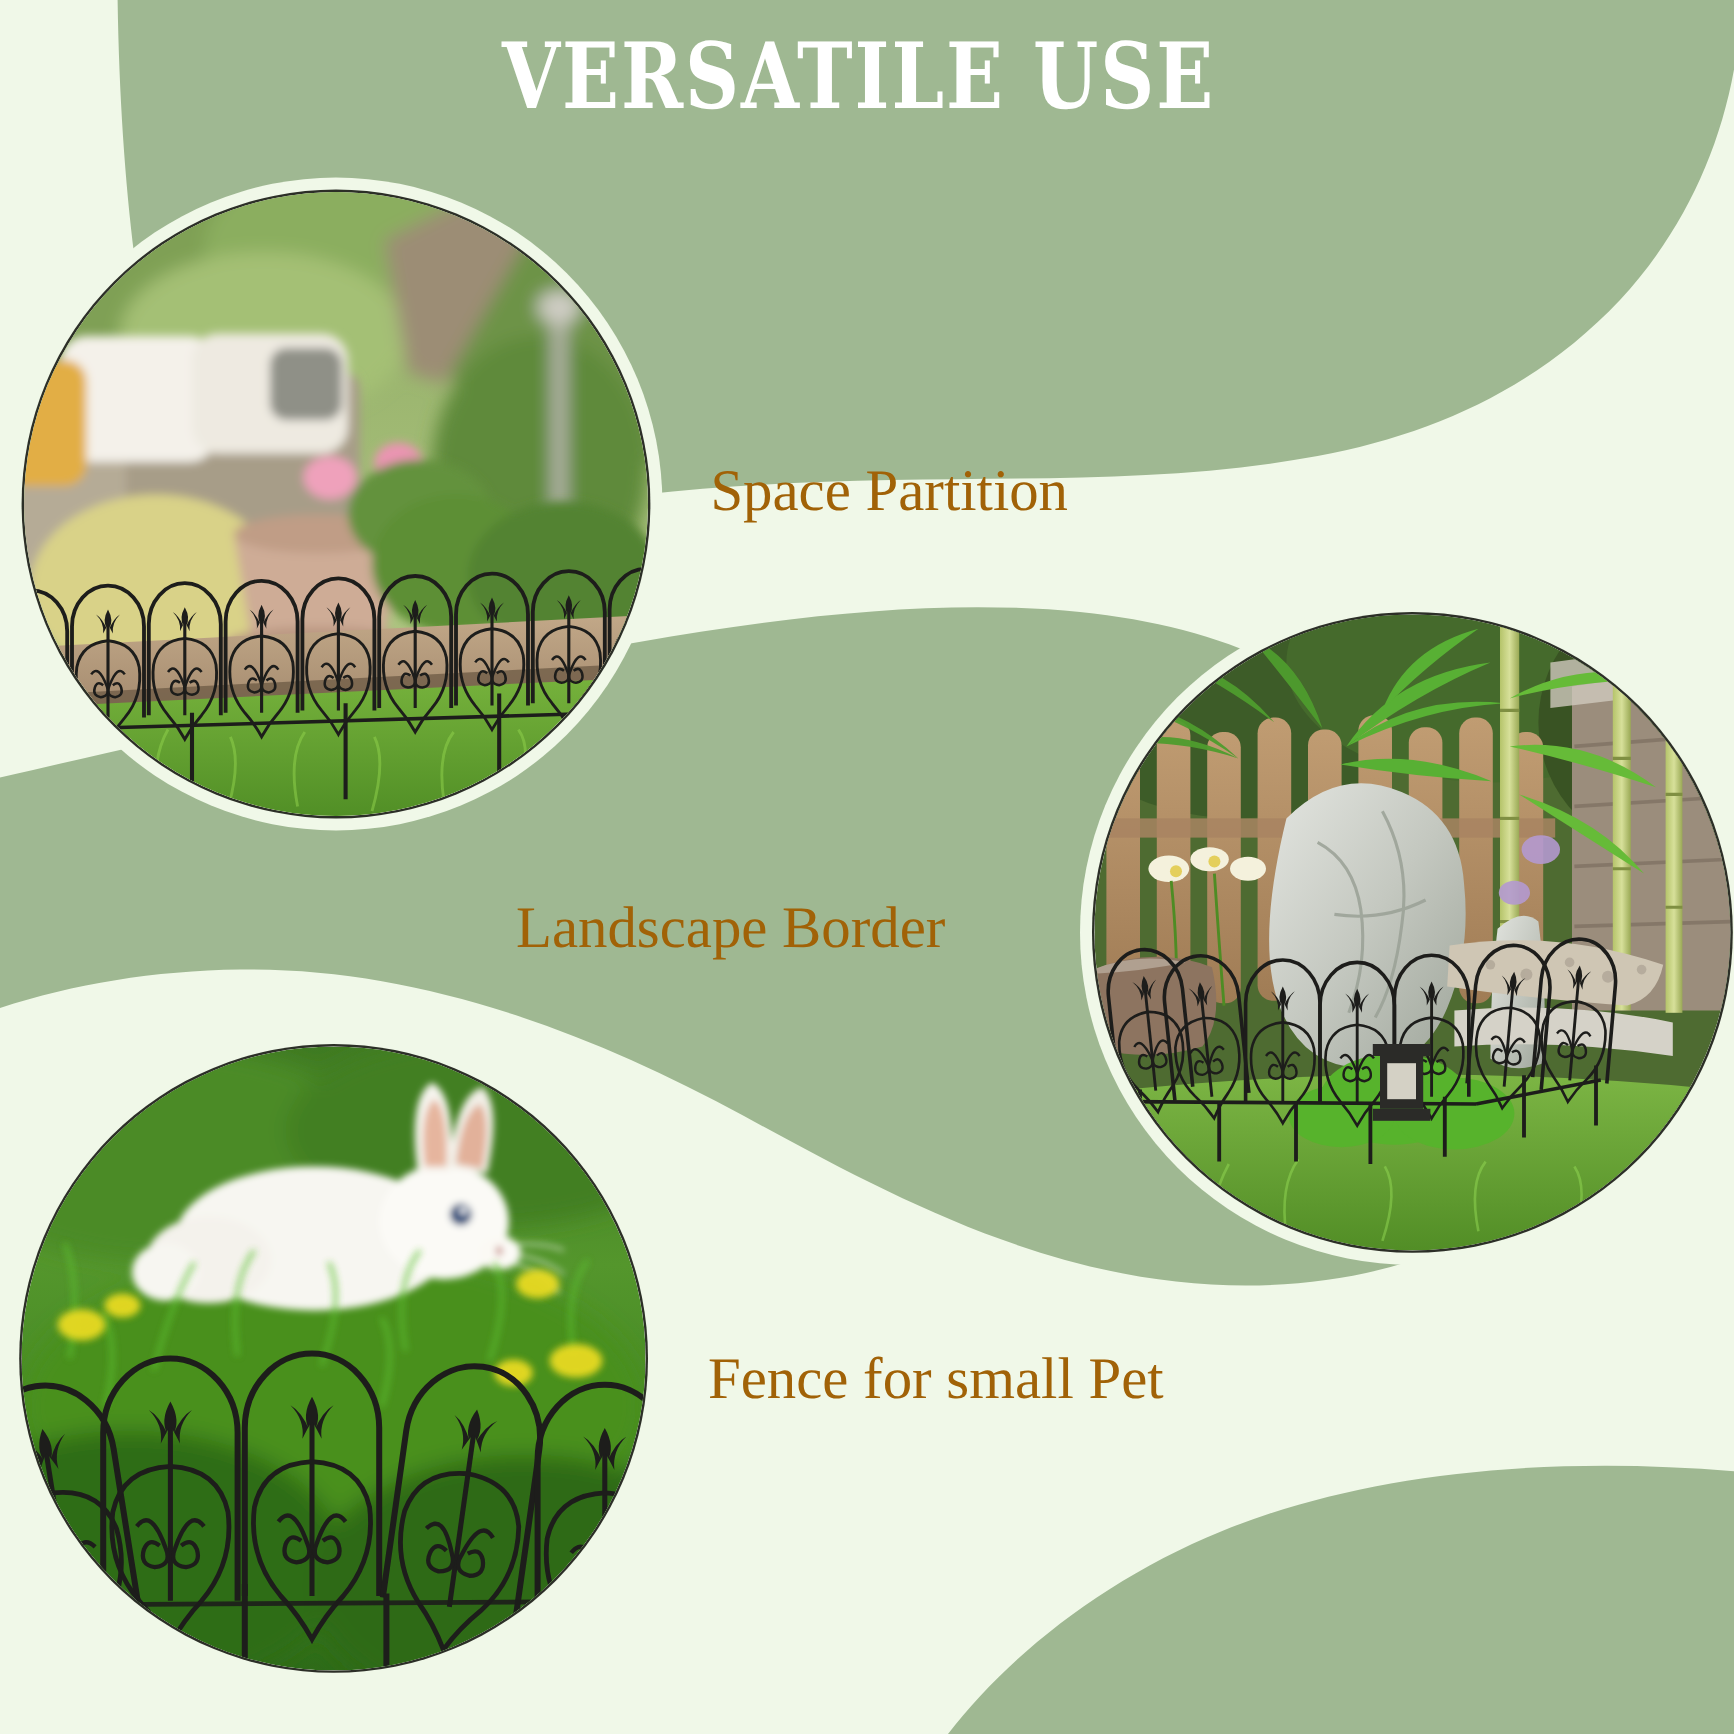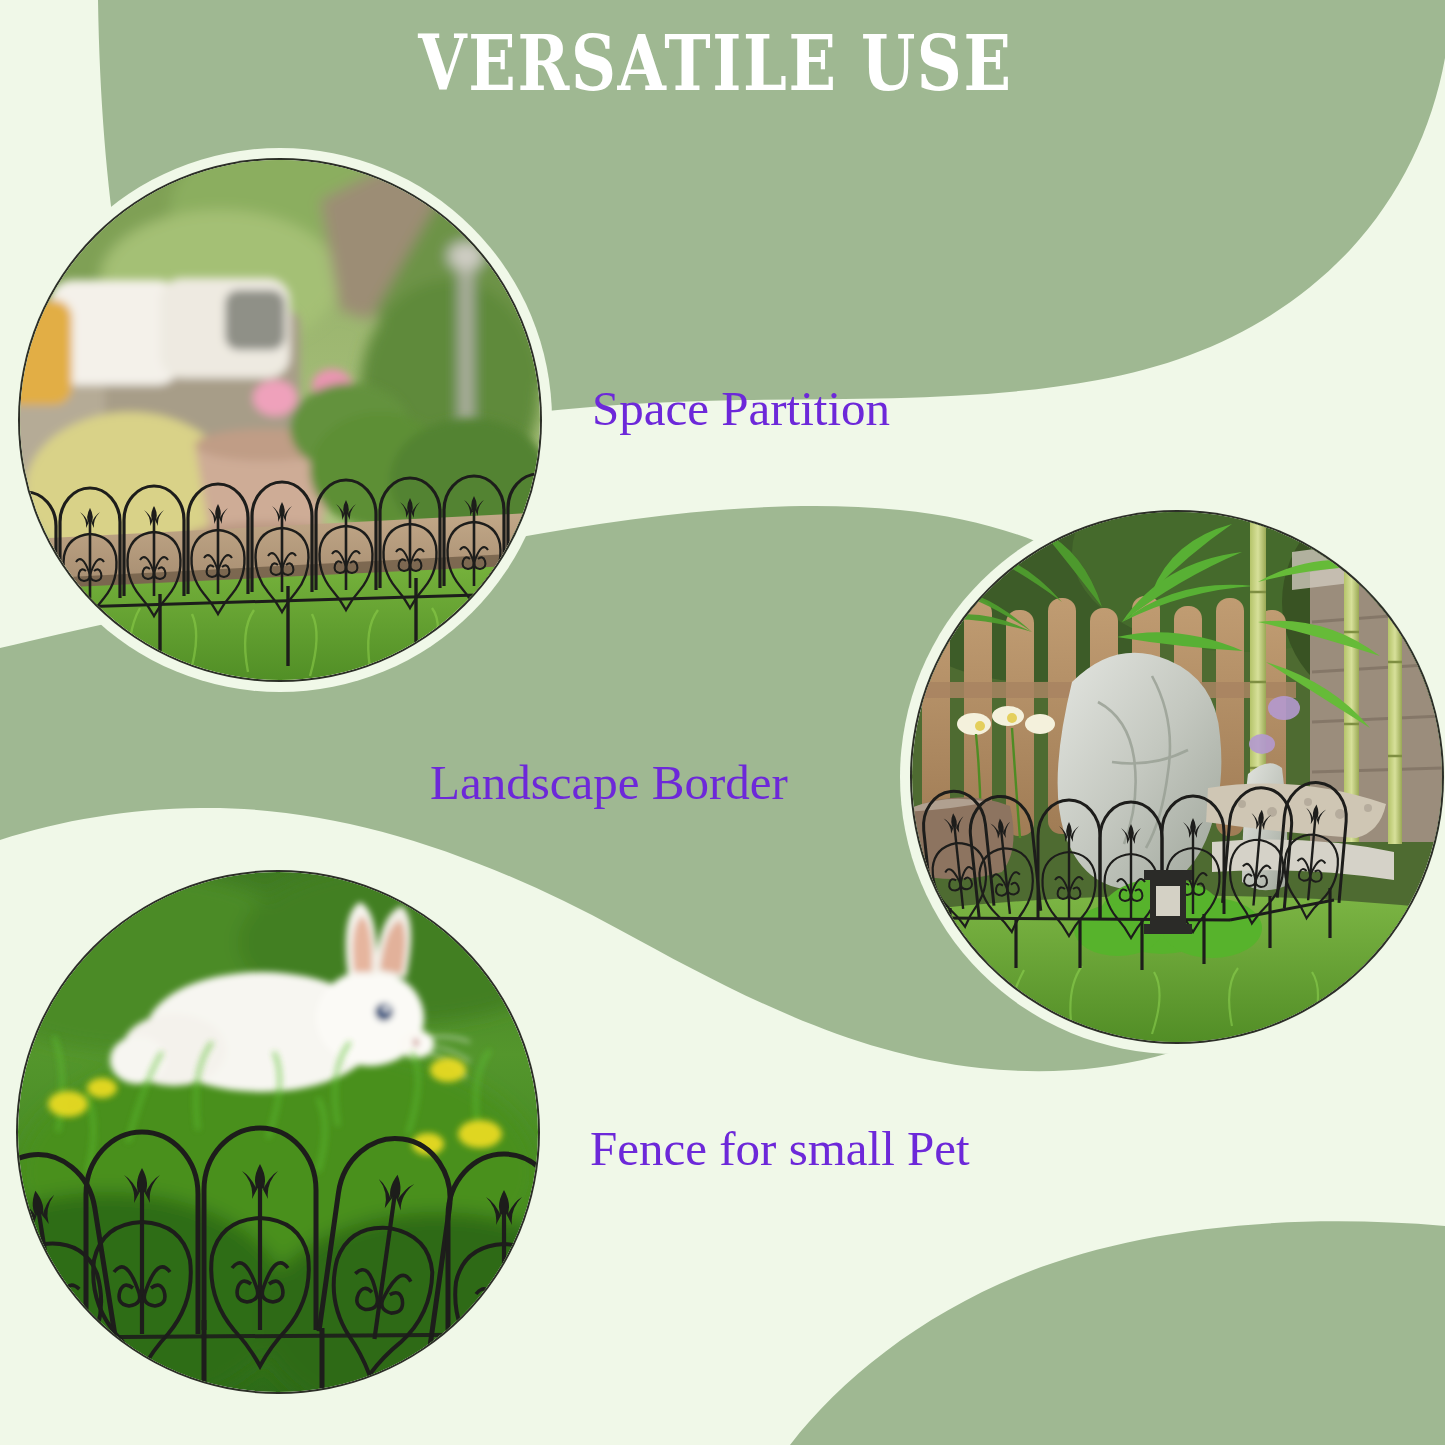--- a/index.html
+++ b/index.html
@@ -28,30 +28,30 @@
     transform:scaleX(.82);
     transform-origin:50% 50%;
     white-space:nowrap;
     z-index:40;
     user-select:none;
   }
 
   
   .caption{
     position:absolute;
-    color:#6d28d9;
+    color:#a16207;
     font-family:"Liberation Serif", serif;
     font-weight:400;
     font-size:49px;
     line-height:1;
     white-space:nowrap;
     z-index:40;
   }
   #cap0{left:592px;top:384px;}
-  #cap1{left:430px;top:748px;margin-top:10px;}
+  #cap1{left:430px;top:748px;}
   #cap2{left:590px;top:1124px;text-align:right;}
 
   
   .circle{
     position:absolute;
     border-radius:50%;
     overflow:hidden;
     z-index:30;
     box-shadow:0 0 0 2px #2c2f27;
   }

